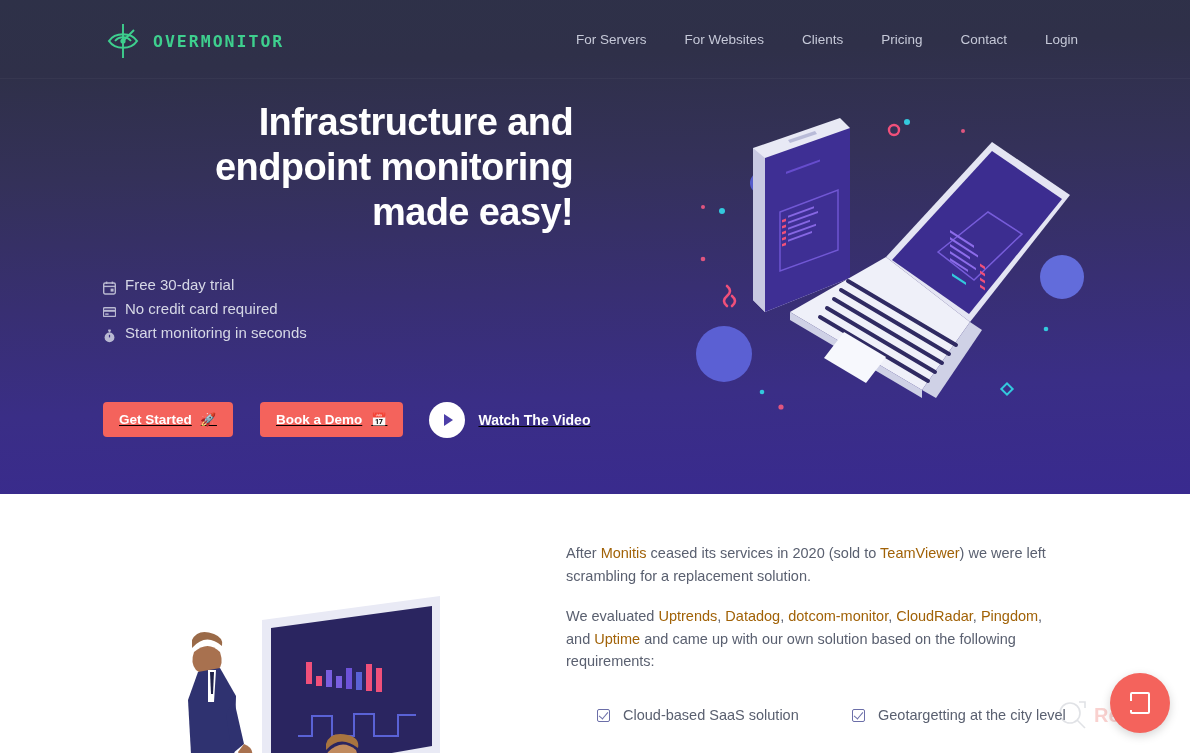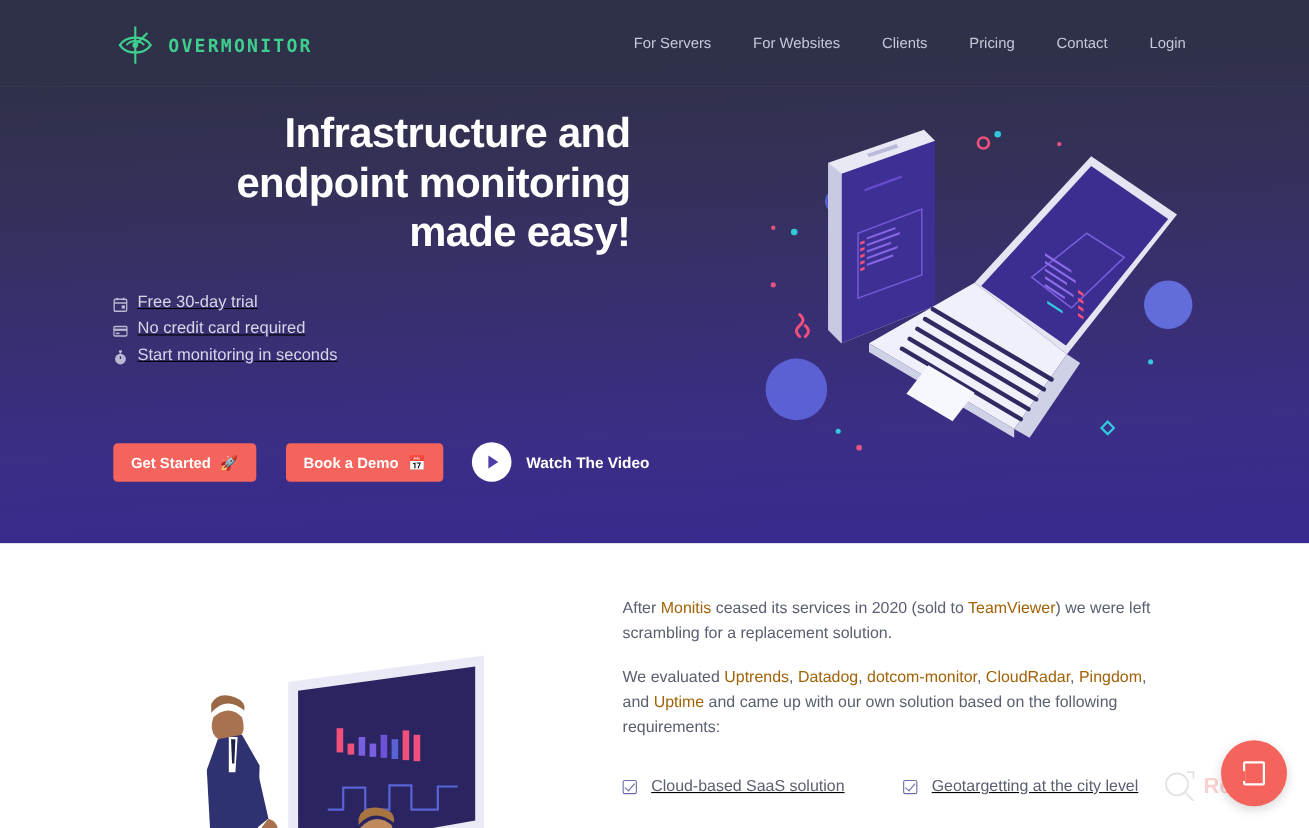--- a/index.html
+++ b/index.html
@@ -45,30 +45,30 @@
     color: #c6c9d8; font-size: 13.5px; text-decoration: none;
     white-space: nowrap; cursor: pointer;
   }
 
   .hero-inner { position: absolute; left: 103px; top: 100px; width: 470px; text-align: right; }
   .hero-title {
     color: #ffffff; font-size: 38px; line-height: 45px;
     font-weight: bold; letter-spacing: -0.6px;
     white-space: pre-line;
   }
-  .hero-list { margin-top: 28px; text-decoration: underline; }
+  .hero-list { margin-top: 38px; }
   .hero-li {
     display: flex; align-items: center; gap: 9px;
     color: #d6d8e6; font-size: 15px; line-height: 24px; margin-bottom: 0px;
   }
   .hero-li .ic { width: 13px; height: 14px; flex: none; position: relative; opacity: 0.82; }
 
   .cta-row {
     position: absolute; left: 103px; top: 402px;
-    display: flex; align-items: center;
+    display: flex; align-items: flex-start; text-decoration: underline;
   }
   .btn {
     border: none; border-radius: 4px; cursor: pointer;
     background: #f4635c; color: #ffffff;
     font-family: "Liberation Sans", sans-serif;
     font-size: 13.5px; font-weight: bold;
     height: 35px; padding: 0 16px;
     display: flex; align-items: center; gap: 9px;
     white-space: nowrap;
   }
@@ -96,22 +96,22 @@
   
   .lower { position: absolute; left: 0; top: 494px; width: 1190px; height: 259px; background: #ffffff; }
 
   .lower-art { position: absolute; left: 150px; top: 90px; width: 370px; height: 200px; }
 
   .copy { position: absolute; left: 566px; top: 48px; width: 480px; }
   .copy p { color: #5a6070; font-size: 14.5px; line-height: 22.5px; margin-bottom: 18px; }
   .copy a { color: #a16207; text-decoration: none; cursor: pointer; }
 
   .checks {
-    position: absolute; left: 566px; top: 212px; width: 500px;
-    display: grid; grid-template-columns: 255px 245px; row-gap: 35px; text-decoration: underline;
+    position: absolute; left: 597px; top: 212px; width: 500px;
+    display: grid; grid-template-columns: 255px 245px; row-gap: 35px;
   }
   .check-item { display: flex; align-items: flex-start; gap: 13px; }
   .chk {
     width: 13px; height: 13px; flex: none; margin-top: 3px;
     border: 1.4px solid #6b6ea8; border-radius: 2px; position: relative;
   }
   .chk::after {
     content: ""; position: absolute; left: 3px; top: 0px;
     width: 4px; height: 8px;
     border-right: 1.6px solid #6b6ea8; border-bottom: 1.6px solid #6b6ea8;

